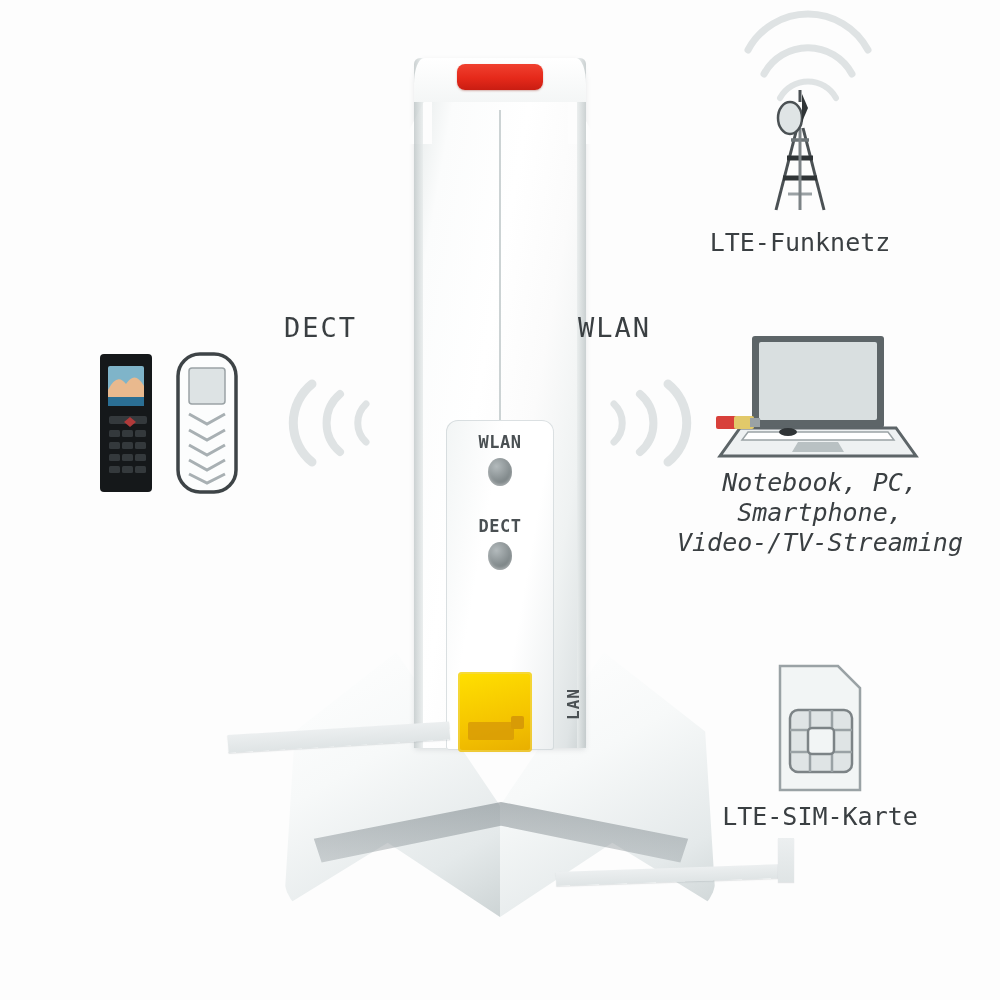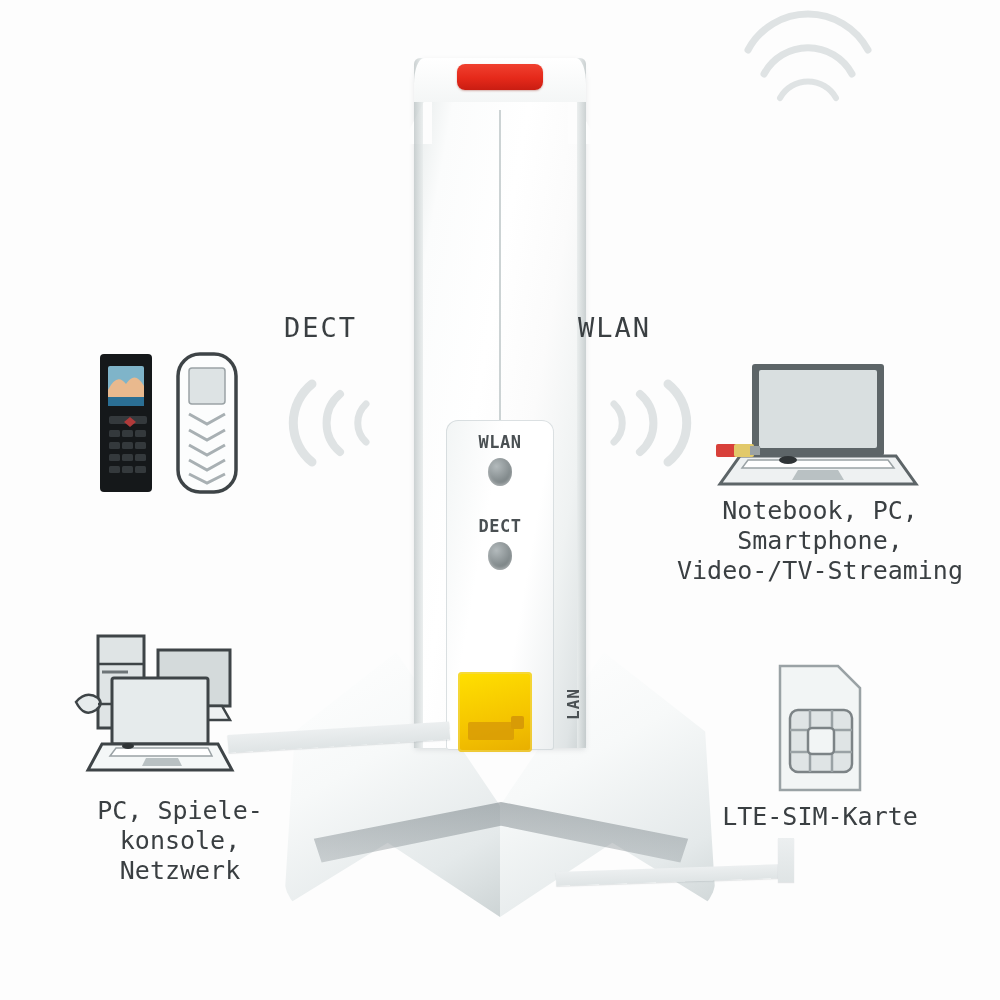--- a/index.html
+++ b/index.html
@@ -301,20 +301,37 @@
   <div class="connector" style="left:228px; top:735px; width:222px; height:18px;
               transform: rotate(-3.5deg); transform-origin: left center;"></div>
 
   <div class="connector" style="left:556px; top:872px; width:236px; height:14px;
               transform: rotate(-2deg); transform-origin: left center;"></div>
   <div class="connector" style="left:778px; top:838px; width:16px; height:44px;"></div>
 
   <div class="label wave-title" style="left:284px; top:312px;">DECT</div>
   <div class="label wave-title" style="left:578px; top:312px;">WLAN</div>
 
+  <div class="device" style="left:700px; top:82px; width:200px; height:190px;">
+    <svg width="120" height="140" viewBox="0 0 120 140" style="position:absolute; left:40px; top:0;">
+      <g stroke="#4b5154" fill="none" stroke-width="3">
+        <path d="M60 20 L60 8"></path>
+        <path d="M36 128 L57 46"></path>
+        <path d="M84 128 L63 46"></path>
+        <path d="M43 96 L77 96" stroke-width="5" stroke="#2f3436"></path>
+        <path d="M47 76 L73 76" stroke-width="5" stroke="#2f3436"></path>
+        <path d="M51 58 L69 58" stroke-width="3.5" stroke="#6d7477"></path>
+        <path d="M48 112 L72 112" stroke-width="3" stroke="#9aa1a4"></path>
+        <path d="M60 46 L60 128" stroke-width="3" stroke="#7c8386"></path>
+      </g>
+      <ellipse cx="50" cy="36" rx="12" ry="16" fill="#dfe4e5" stroke="#4b5154" stroke-width="2.5"></ellipse>
+      <path d="M62 12 L68 26 L62 40 Z" fill="#2f3436"></path>
+    </svg>
+    <div class="caption" style="top:146px; width:260px;">LTE-Funknetz</div>
+  </div>
 
   <div class="device" style="left:60px; top:350px; width:240px; height:250px;">
     <svg width="160" height="145" viewBox="0 0 160 145" style="position:absolute; left:34px; top:0;">
 
       <rect x="6" y="4" width="52" height="138" rx="4" fill="#15181a"></rect>
       <rect x="14" y="16" width="36" height="40" rx="2" fill="#7fb4c9"></rect>
       <path d="M14 40 q9 -18 18 -6 q9 -14 18 2 l0 20 l-36 0 Z" fill="#e9b98e"></path>
       <rect x="14" y="47" width="36" height="9" fill="#2b6f94"></rect>
       <g fill="#34393c">
         <rect x="15" y="66" width="38" height="8" rx="2"></rect>
@@ -338,63 +355,40 @@
       <g fill="none" stroke="#a8b0b3" stroke-width="3">
         <path d="M95 64 l18 10 l18 -10"></path>
         <path d="M95 80 l18 10 l18 -10"></path>
         <path d="M95 95 l18 10 l18 -10"></path>
         <path d="M95 110 l18 10 l18 -10"></path>
         <path d="M95 124 l18 9 l18 -9"></path>
       </g>
     </svg>
   </div>
 
-  <div class="device" style="left:660px; top:360px; width:320px; height:250px;">
+  <div class="device" style="left:660px; top:332px; width:320px; height:250px;font-style:italic;">
     <svg width="220" height="130" viewBox="0 0 220 130" style="position:absolute; left:50px; top:0;">
 
       <rect x="42" y="4" width="132" height="92" rx="3" fill="#5d6568"></rect>
       <rect x="49" y="10" width="118" height="78" rx="2" fill="#d9dfe0"></rect>
 
       <path d="M30 96 L186 96 L206 124 L10 124 Z" fill="#eef1f2" stroke="#5d6568" stroke-width="3"></path>
       <path d="M38 100 L178 100 L184 108 L32 108 Z" fill="#ffffff" stroke="#9aa2a5" stroke-width="1.5"></path>
       <ellipse cx="78" cy="100" rx="9" ry="4" fill="#2f3436"></ellipse>
       <path d="M88 110 L128 110 L134 120 L82 120 Z" fill="#b9c1c3"></path>
 
       <rect x="6" y="84" width="34" height="13" rx="2" fill="#d8403a"></rect>
       <rect x="24" y="84" width="20" height="13" rx="2" fill="#e2c96a"></rect>
       <rect x="40" y="86" width="10" height="9" fill="#9aa2a5"></rect>
     </svg>
     <div class="caption" style="top:136px; width:380px;">Notebook, PC,
 Smartphone,
 Video-/TV-Streaming</div>
   </div>
 
-  <div class="device" style="left:50px; top:628px; width:260px; height:270px;">
-    <svg width="210" height="160" viewBox="0 0 210 160" style="position:absolute; left:22px; top:0;">
-
-      <rect x="26" y="8" width="46" height="92" fill="#dfe4e5" stroke="#3e4447" stroke-width="3"></rect>
-      <path d="M26 36 L72 36" stroke="#3e4447" stroke-width="2.5"></path>
-      <path d="M30 44 L56 44" stroke="#6d7477" stroke-width="3"></path>
-
-      <rect x="86" y="22" width="72" height="56" fill="#d4dadb" stroke="#3e4447" stroke-width="3"></rect>
-      <path d="M96 78 L150 78 L158 92 L86 92 Z" fill="#eef1f2" stroke="#3e4447" stroke-width="2.5"></path>
-
-      <rect x="40" y="50" width="96" height="66" rx="2" fill="#e6ebec" stroke="#3e4447" stroke-width="3"></rect>
-      <path d="M30 116 L146 116 L160 142 L16 142 Z" fill="#f4f7f7" stroke="#3e4447" stroke-width="3"></path>
-      <path d="M44 120 L136 120 L140 128 L38 128 Z" fill="#ffffff" stroke="#9aa2a5" stroke-width="1.5"></path>
-      <ellipse cx="56" cy="118" rx="6" ry="3" fill="#2f3436"></ellipse>
-      <path d="M74 130 L106 130 L110 138 L70 138 Z" fill="#b9c1c3"></path>
-
-      <path d="M4 74 q10 -12 22 -4 q6 6 -2 12 q-12 8 -20 -8 Z" fill="#e6ebec" stroke="#3e4447" stroke-width="2.5"></path>
-      <path d="M26 76 L40 76" stroke="#3e4447" stroke-width="2.5"></path>
-    </svg>
-    <div class="caption" style="top:168px; width:280px;">PC, Spiele-
-konsole,
-Netzwerk</div>
-  </div>
 
   <div class="device" style="left:700px; top:662px; width:240px; height:190px;">
     <svg width="110" height="132" viewBox="0 0 110 132" style="position:absolute; left:64px; top:0;">
       <path d="M16 4 L74 4 L96 26 L96 128 L16 128 Z" fill="#f2f5f5" stroke="#9aa2a5" stroke-width="2.5"></path>
       <rect x="26" y="48" width="62" height="62" rx="8" fill="#dfe4e5" stroke="#7c8386" stroke-width="2.5"></rect>
       <g stroke="#9aa2a5" stroke-width="2.5" fill="none">
         <path d="M26 68 L88 68"></path>
         <path d="M26 90 L88 90"></path>
         <path d="M46 48 L46 110"></path>
         <path d="M68 48 L68 110"></path>

